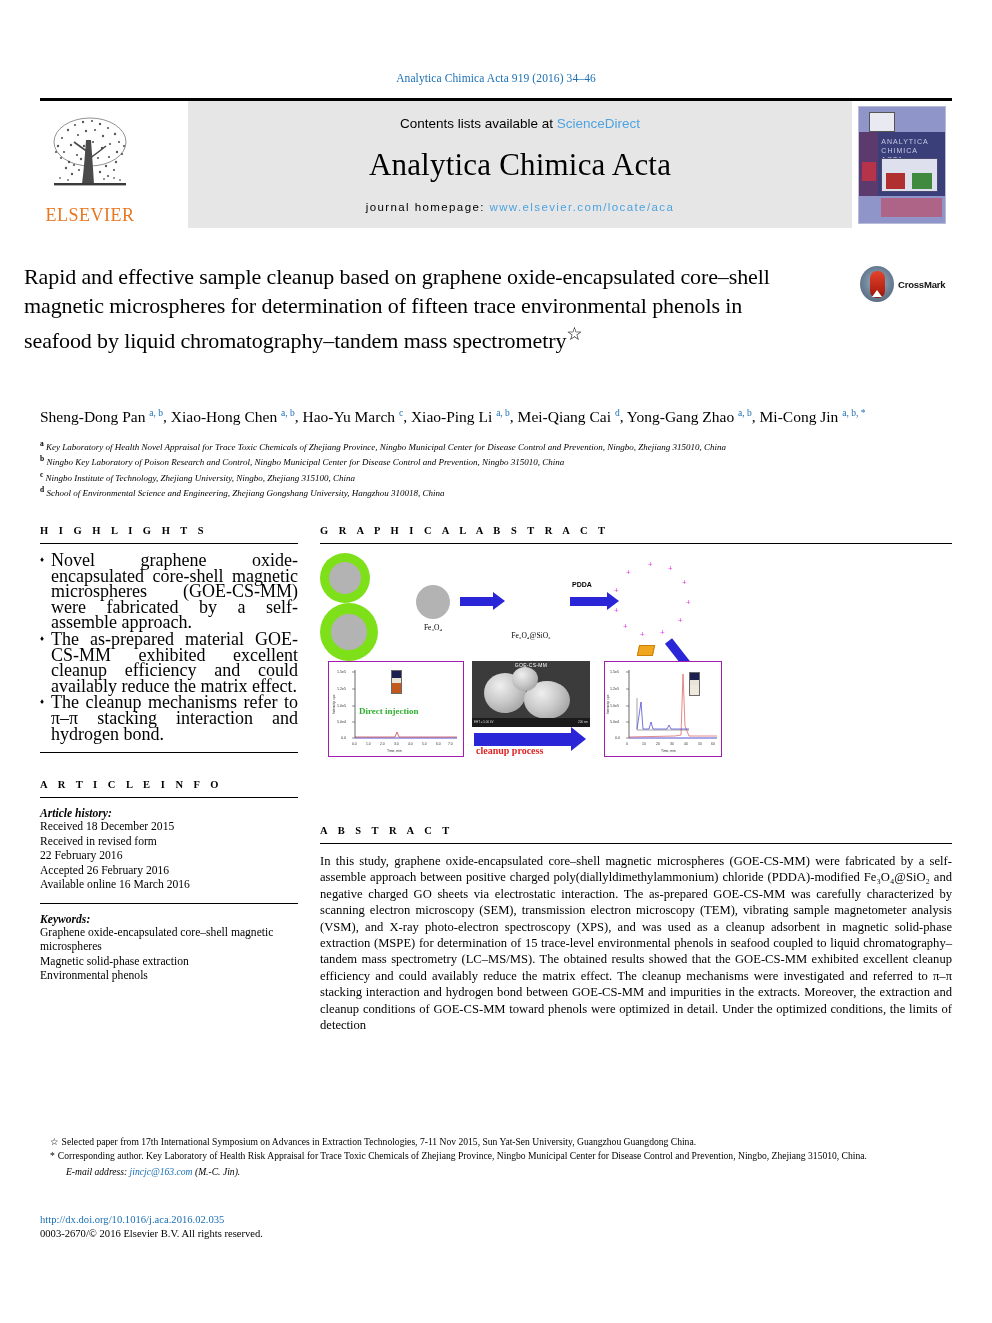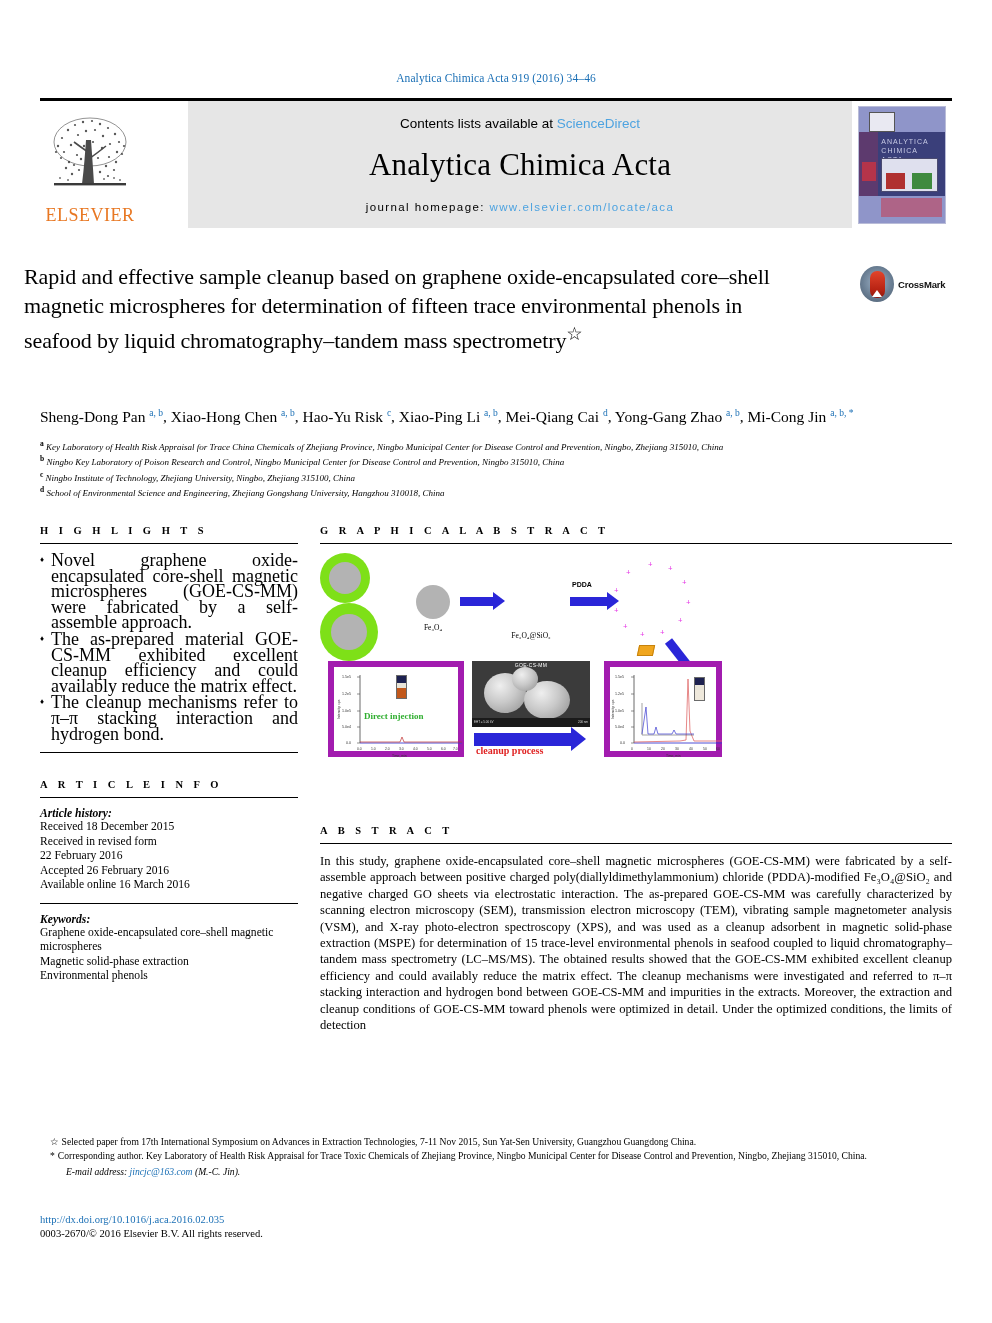--- a/index.html
+++ b/index.html
@@ -261,21 +261,21 @@
     border-top: 9px solid transparent;
     border-bottom: 9px solid transparent;
   }
   .lbl { position: absolute; font-family: "Liberation Serif", serif; font-size: 7.5px; text-align:center; }
   .lbl-b { position: absolute; font-family: "Liberation Sans", sans-serif; font-size: 7px; font-weight: bold; }
 
   .plus-ring { position: absolute; color: #e638e6; font-size: 8px; font-weight: bold; line-height: 1; }
 
   .panel {
     position: absolute;
-    border: 6px solid #a21caf;
+    border: 1px solid #a21caf;
     background: #fff;
   }
   .vial {
     position: absolute;
     width: 11px; height: 24px;
     background: #e8e4d8;
     border: 1px solid #6a6a6a;
   }
   .vial .cap { position:absolute; left:0; top:0; width:100%; height:30%; background:#1d2150; }
   .vial .liq { position:absolute; left:0; bottom:0; width:100%; height:45%; background:#c2581b; }
@@ -480,29 +480,29 @@
       <div class="cm-badge">
           <div class="inner"></div>
         </div>
       <div class="cm-label">CrossMark</div>
     </div>
   </div>
 
   <div class="authors">
     <span><span>Sheng-Dong Pan</span> <sup>a, b</sup><span>, </span></span>
     <span><span>Xiao-Hong Chen</span> <sup>a, b</sup><span>, </span></span>
-    <span><span>Hao-Yu Risk</span> <sup>c</sup><span>, </span></span>
+    <span><span>Hao-Yu March</span> <sup>c</sup><span>, </span></span>
     <span><span>Xiao-Ping Li</span> <sup>a, b</sup><span>, </span></span>
     <span><span>Mei-Qiang Cai</span> <sup>d</sup><span>, </span></span>
     <span><span>Yong-Gang Zhao</span> <sup>a, b</sup><span>, </span></span>
     <span><span>Mi-Cong Jin</span> <sup>a, b, *</sup></span>
   </div>
 
   <div class="affils">
-    <p class="aff"><sup>a</sup> <span>Key Laboratory of Health Risk Appraisal for Trace China Chemicals of Zhejiang Province, Ningbo Municipal Center for Disease Control and Prevention, Ningbo, Zhejiang 315010, China</span></p>
+    <p class="aff"><sup>a</sup> <span>Key Laboratory of Health Novel Appraisal for Trace Toxic Chemicals of Zhejiang Province, Ningbo Municipal Center for Disease Control and Prevention, Ningbo, Zhejiang 315010, China</span></p>
     <p class="aff"><sup>b</sup> <span>Ningbo Key Laboratory of Poison Research and Control, Ningbo Municipal Center for Disease Control and Prevention, Ningbo 315010, China</span></p>
     <p class="aff"><sup>c</sup> <span>Ningbo Institute of Technology, Zhejiang University, Ningbo, Zhejiang 315100, China</span></p>
     <p class="aff"><sup>d</sup> <span>School of Environmental Science and Engineering, Zhejiang Gongshang University, Hangzhou 310018, China</span></p>
   </div>
 
   <div class="cols">
 
     <div class="col-left">
       <div class="sec-head">H I G H L I G H T S</div>
       <div class="rule"></div>

